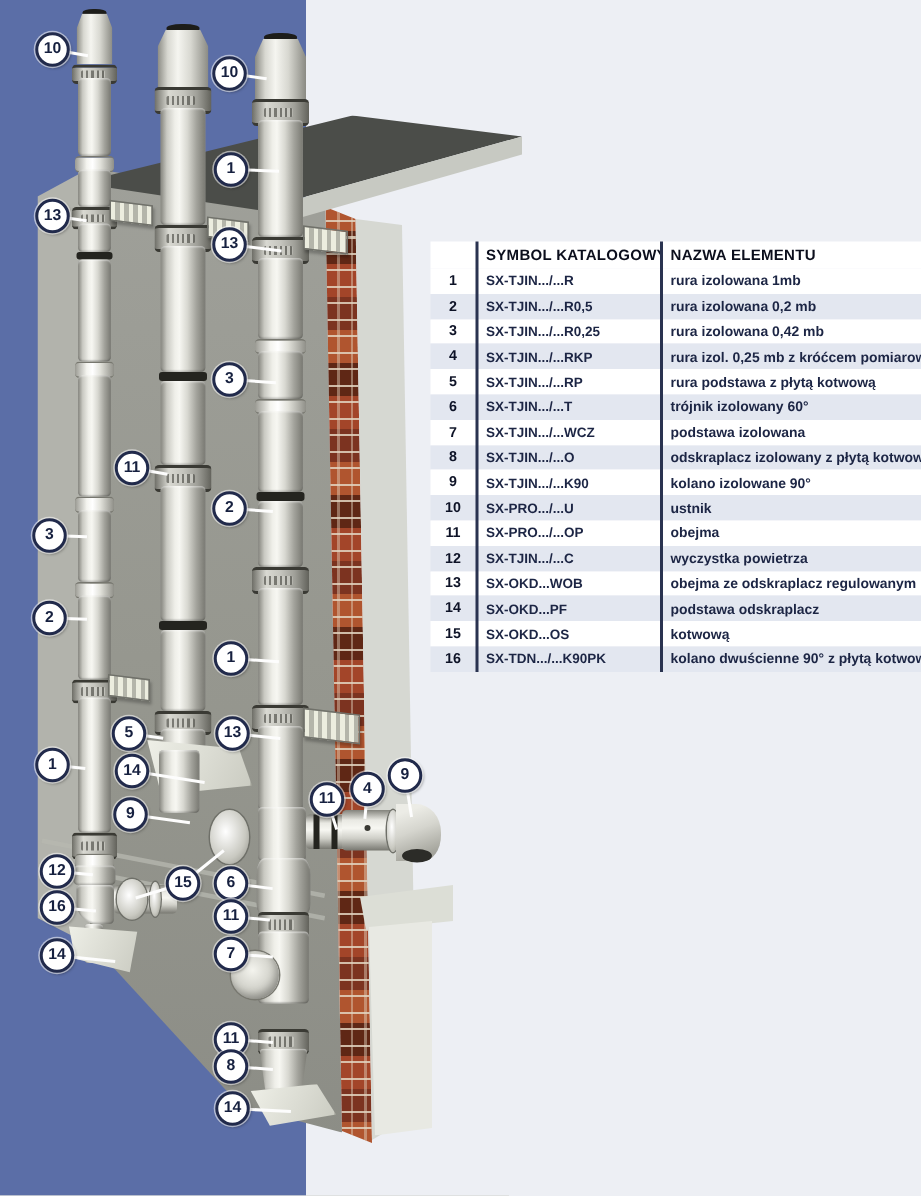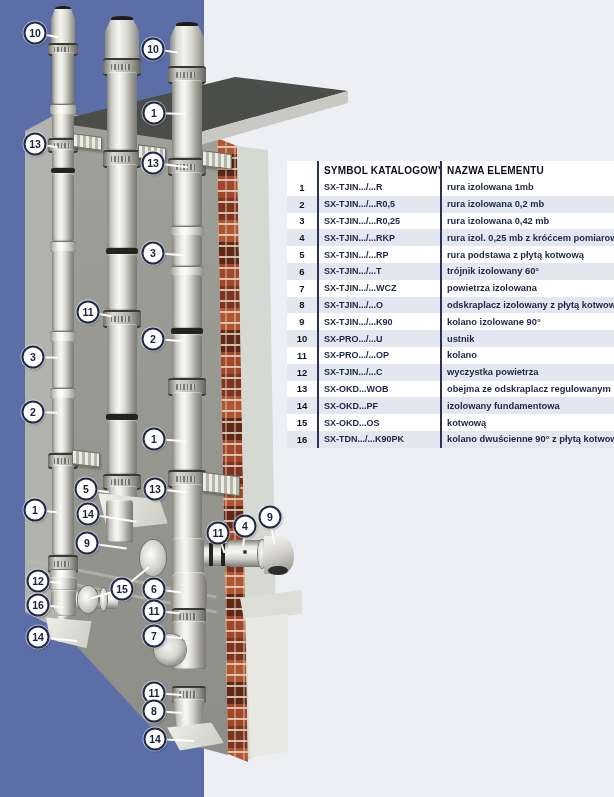--- a/index.html
+++ b/index.html
@@ -382,21 +382,21 @@
 
       <div class="tr">
         <div class="td c-num">6</div>
         <div class="td c-sym">SX-TJIN.../...T</div>
         <div class="td c-name">trójnik izolowany 60°</div>
       </div>
 
       <div class="tr">
         <div class="td c-num">7</div>
         <div class="td c-sym">SX-TJIN.../...WCZ</div>
-        <div class="td c-name">powietrza izolowana</div>
+        <div class="td c-name">podstawa izolowana</div>
       </div>
 
       <div class="tr">
         <div class="td c-num">8</div>
         <div class="td c-sym">SX-TJIN.../...O</div>
         <div class="td c-name">odskraplacz izolowany z płytą kotwową</div>
       </div>
 
       <div class="tr">
         <div class="td c-num">9</div>
@@ -406,39 +406,39 @@
 
       <div class="tr">
         <div class="td c-num">10</div>
         <div class="td c-sym">SX-PRO.../...U</div>
         <div class="td c-name">ustnik</div>
       </div>
 
       <div class="tr">
         <div class="td c-num">11</div>
         <div class="td c-sym">SX-PRO.../...OP</div>
-        <div class="td c-name">kolano</div>
+        <div class="td c-name">obejma</div>
       </div>
 
       <div class="tr">
         <div class="td c-num">12</div>
         <div class="td c-sym">SX-TJIN.../...C</div>
         <div class="td c-name">wyczystka powietrza</div>
       </div>
 
       <div class="tr">
         <div class="td c-num">13</div>
         <div class="td c-sym">SX-OKD...WOB</div>
         <div class="td c-name">obejma ze odskraplacz regulowanym</div>
       </div>
 
       <div class="tr">
         <div class="td c-num">14</div>
         <div class="td c-sym">SX-OKD...PF</div>
-        <div class="td c-name">izolowany fundamentowa</div>
+        <div class="td c-name">podstawa odskraplacz</div>
       </div>
 
       <div class="tr">
         <div class="td c-num">15</div>
         <div class="td c-sym">SX-OKD...OS</div>
         <div class="td c-name">kotwową</div>
       </div>
 
       <div class="tr">
         <div class="td c-num">16</div>

